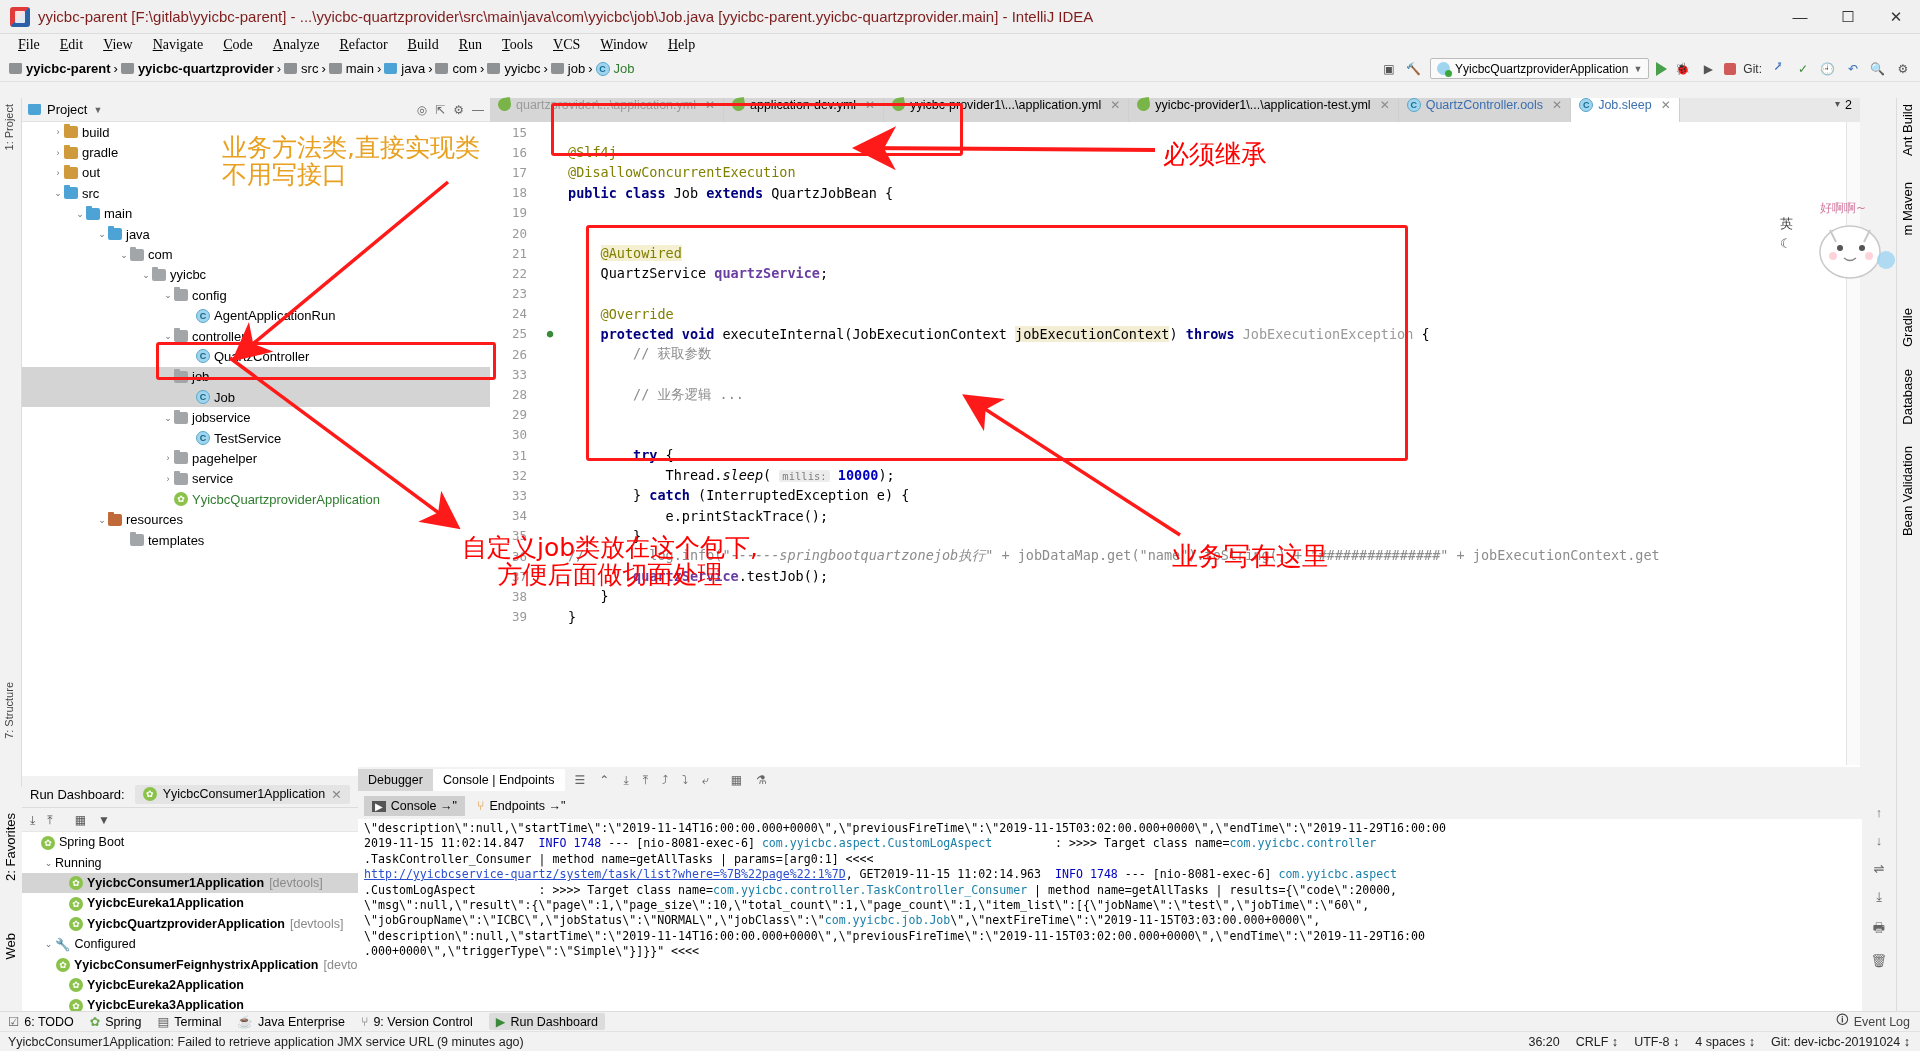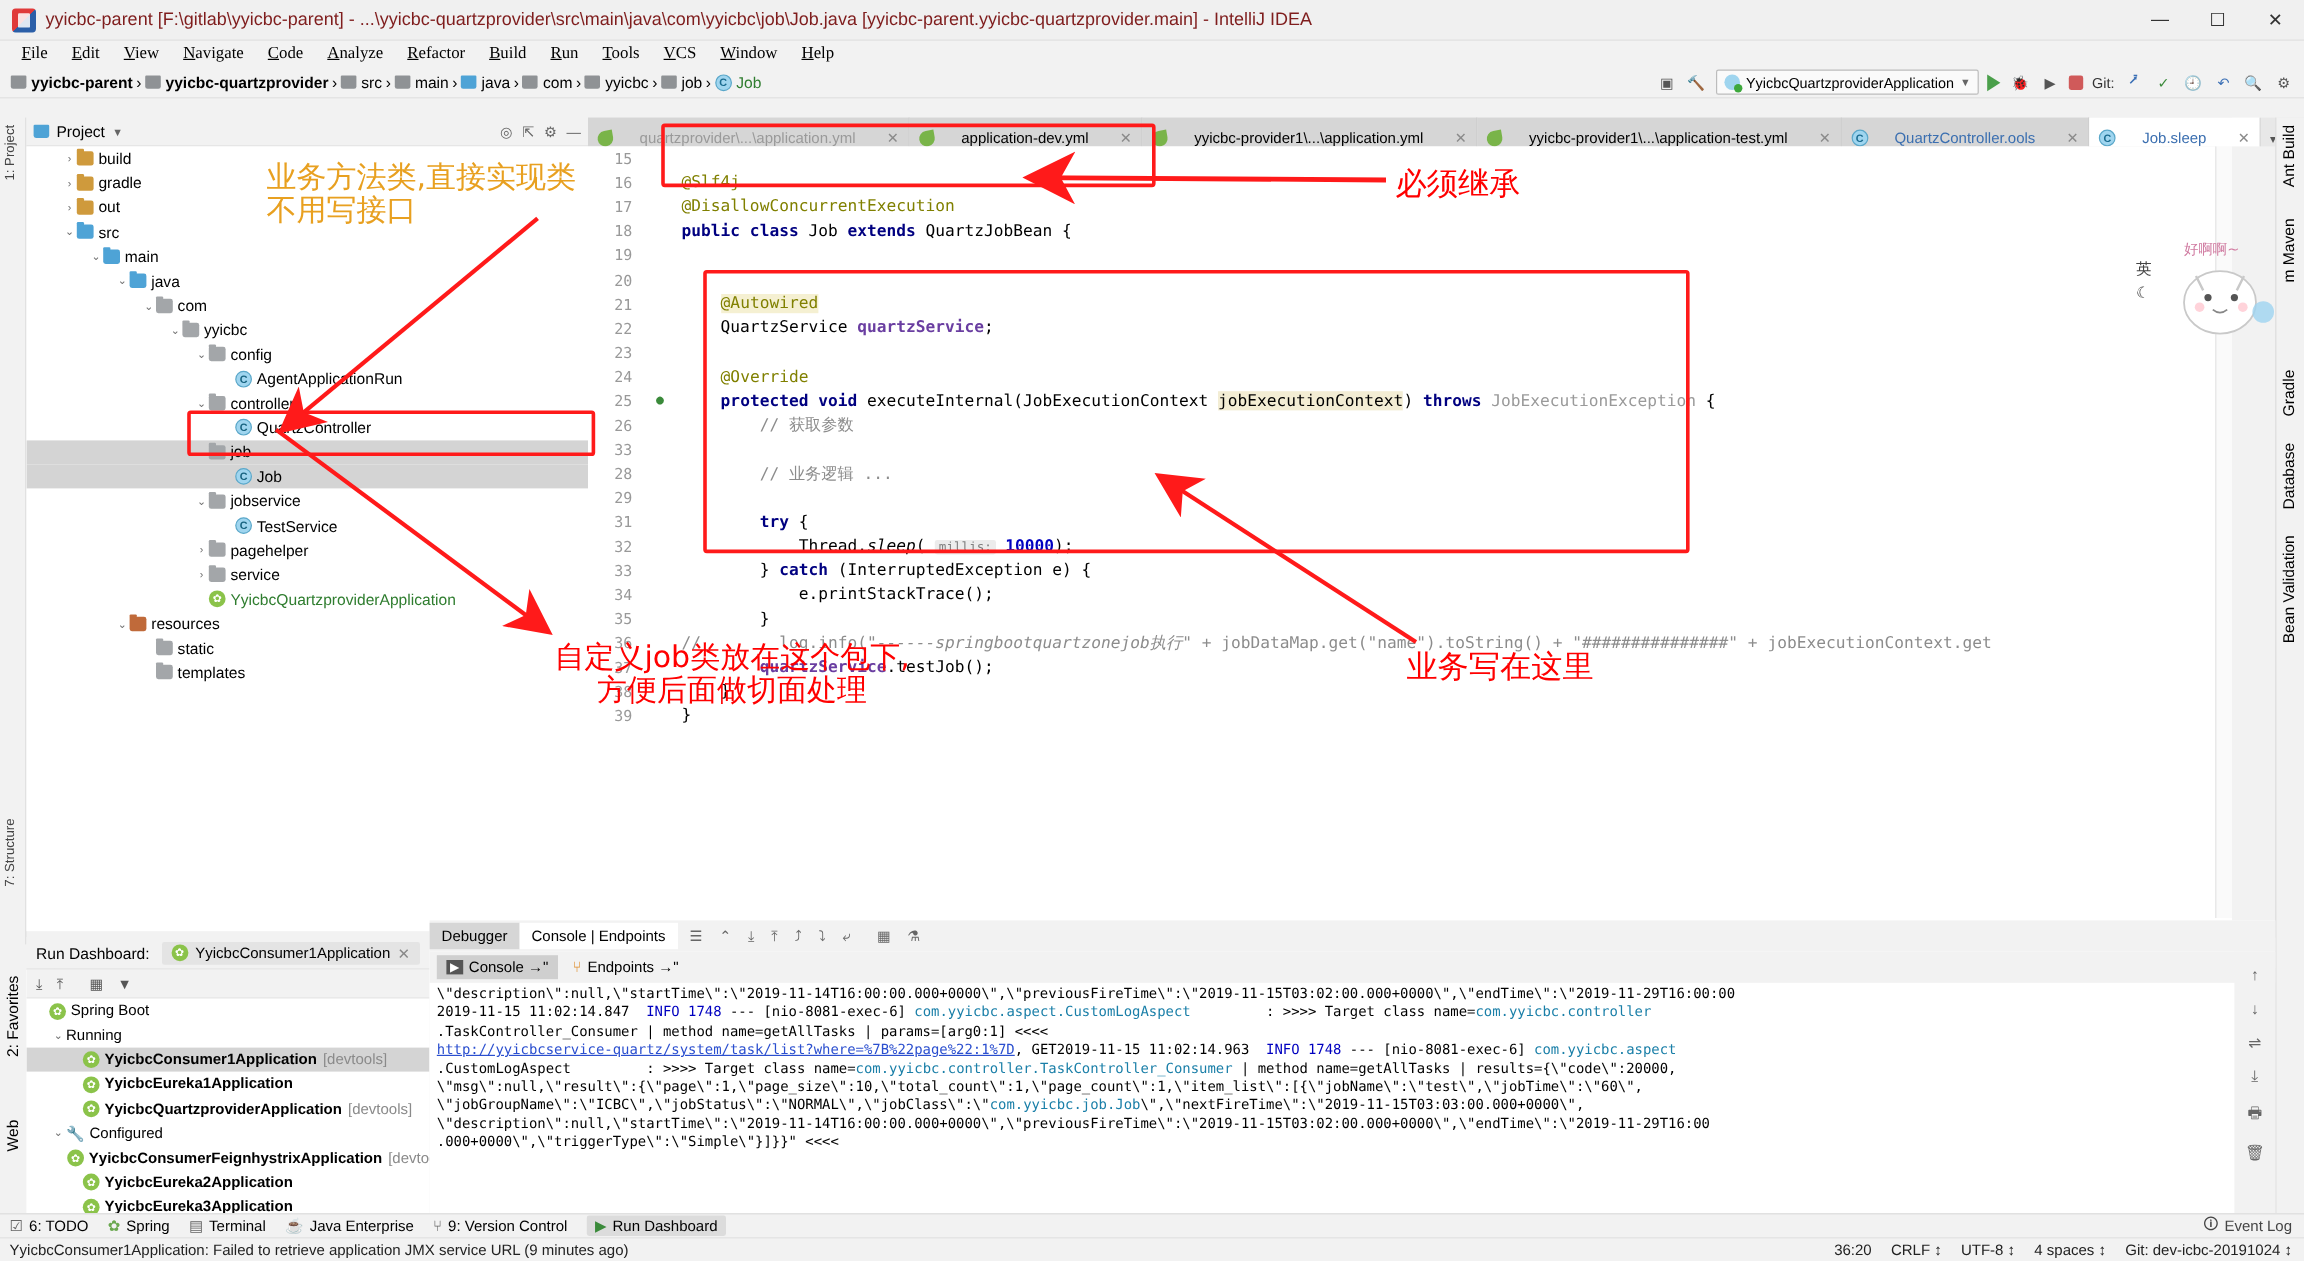--- a/index.html
+++ b/index.html
@@ -72,21 +72,21 @@
   .folder.res{ background:#c06a3a;} .folder.res:before{background:#c06a3a;}
   .jclass{ width:14px;height:14px;border-radius:50%;background:#9fd5ef;border:1px solid #5aa7c9;
     display:inline-flex;align-items:center;justify-content:center;font-size:9px;color:#17627f;font-weight:bold;}
   .spring{ width:14px;height:14px;border-radius:50%;background:#8bc34a;display:inline-flex;
     align-items:center;justify-content:center;color:#fff;font-size:9px;}
   .greentxt{ color:#2f7d2f; }
 
   
   #ed-tabs{ position:absolute; left:490px; top:98px; right:60px; height:24px; display:flex;
     background:#e8e8e8; align-items:stretch; font-size:12.5px; }
-  .etab{ display:flex; align-items:flex-end; gap:22px; padding:0 8px; border-right:1px solid #cfcfcf;
+  .etab{ display:flex; align-items:flex-start; gap:5px; padding:0 8px; border-right:1px solid #cfcfcf;
     background:#d6d6d6; white-space:nowrap; }
   .etab.active{ background:#fff; }
   .etab .x{ color:#8a8a8a; font-size:12px; margin-left:4px; }
   .leaf{ width:13px;height:13px;background:#79b449;border-radius:50% 0 50% 50%;display:inline-block;
     transform:rotate(-10deg);}
   .etab .gray{ color:#9a9a9a; }
   .etab .blu{ color:#3b6fb0; }
 
   #editor{ position:absolute; left:490px; top:122px; right:60px; bottom:275px; background:#fff;
     font-family:"DejaVu Sans Mono", monospace; font-size:13.5px; overflow:hidden; }
@@ -455,28 +455,20 @@
         <span class="folder res"></span>
       </span>
       <span class="">resources</span>
     </div>
     <div class="trow">
       <span style="width:96px;flex:0 0 auto"></span>
       <span class="arw"></span>
       <span class="ic">
         <span class="folder"></span>
       </span>
-      <span class="">static</span>
-    </div>
-    <div class="trow">
-      <span style="width:96px;flex:0 0 auto"></span>
-      <span class="arw"></span>
-      <span class="ic">
-        <span class="folder"></span>
-      </span>
       <span class="">templates</span>
     </div>
   </div>
 
 <div id="ed-tabs">
     <div class="etab">
       <span class="leaf"></span>
       <span class="gray">quartzprovider\...\application.yml</span>
       <span class="x">✕</span>
     </div>
@@ -520,20 +512,21 @@
     <div class="cline"><span class="gut">20</span><span class="gut2"></span><span class="code"></span></div>
     <div class="cline"><span class="gut">21</span><span class="gut2"></span><span class="code">    <span class="annhl">@Autowired</span></span></div>
     <div class="cline"><span class="gut">22</span><span class="gut2"></span><span class="code">    QuartzService <span class="fld">quartzService</span>;</span></div>
     <div class="cline"><span class="gut">23</span><span class="gut2"></span><span class="code"></span></div>
     <div class="cline"><span class="gut">24</span><span class="gut2"></span><span class="code">    <span class="ann">@Override</span></span></div>
     <div class="cline"><span class="gut">25</span><span class="gut2"><span style="color:#3a8a3a">●</span></span><span class="code">    <span class="kw">protected void</span> executeInternal(JobExecutionContext <span class="parm">jobExecutionContext</span>) <span class="kw">throws</span> <span class="gray">JobExecutionException</span> {</span></div>
     <div class="cline"><span class="gut">26</span><span class="gut2"></span><span class="code">        <span class="cmt">// 获取参数</span></span></div>
     <div class="cline"><span class="gut">33</span><span class="gut2"></span></div>
     <div class="cline"><span class="gut">28</span><span class="gut2"></span><span class="code">        <span class="cmt">// 业务逻辑 ...</span></span></div>
     <div class="cline"><span class="gut">29</span><span class="gut2"></span><span class="code"></span></div>
+    <div class="cline"><span class="gut">30</span><span class="gut2"></span><span class="code"></span></div>
     <div class="cline"><span class="gut">31</span><span class="gut2"></span><span class="code">        <span class="kw">try</span> {</span></div>
     <div class="cline"><span class="gut">32</span><span class="gut2"></span><span class="code">            Thread.<span class="itl">sleep</span>( <span class="hint">millis:</span> <span class="num">10000</span>);</span></div>
     <div class="cline"><span class="gut">33</span><span class="gut2"></span><span class="code">        } <span class="kw">catch</span> (InterruptedException e) {</span></div>
     <div class="cline"><span class="gut">34</span><span class="gut2"></span><span class="code">            e.printStackTrace();</span></div>
     <div class="cline"><span class="gut">35</span><span class="gut2"></span><span class="code">        }</span></div>
     <div class="cline"><span class="gut">36</span><span class="gut2"></span><span class="code"><span class="cmt">//        log.info(</span><span class="cmt itl">"------springbootquartzonejob执行"</span><span class="cmt"> + jobDataMap.get("name").toString() + "###############" + jobExecutionContext.get</span></span></div>
     <div class="cline"><span class="gut">37</span><span class="gut2"></span><span class="code">        <span class="fld">quartzService</span>.testJob();</span></div>
     <div class="cline"><span class="gut">38</span><span class="gut2"></span><span class="code">    }</span></div>
     <div class="cline"><span class="gut">39</span><span class="gut2"></span><span class="code">}</span></div>
   </div>

